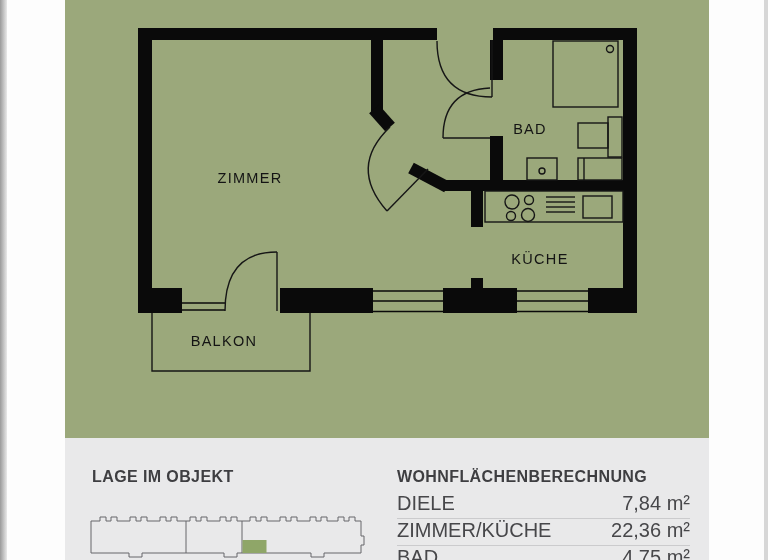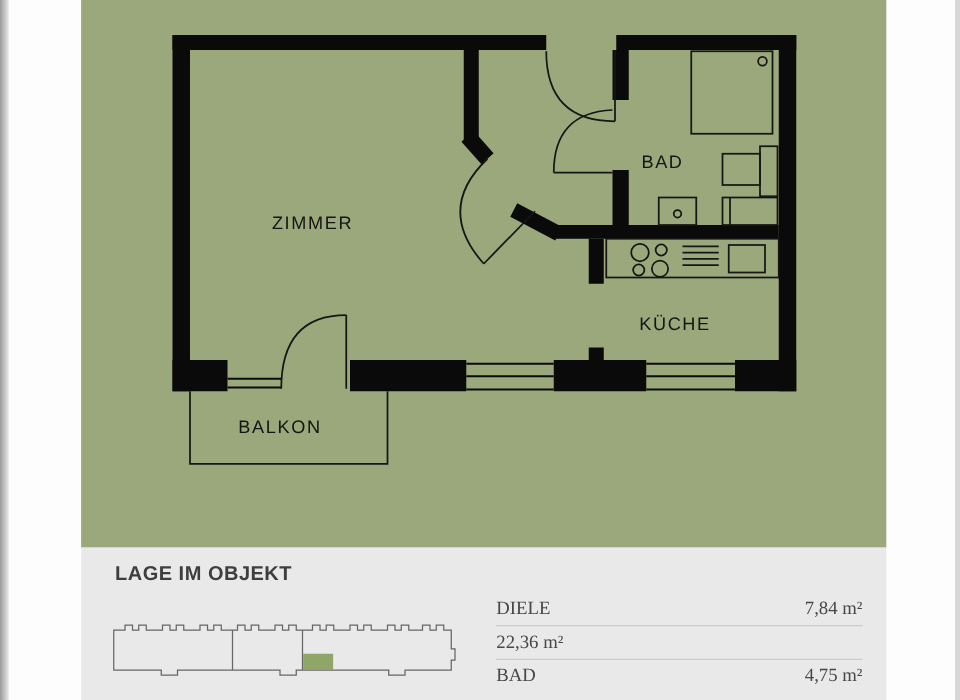--- a/index.html
+++ b/index.html
@@ -26,29 +26,28 @@
     font-size:14.5px;font-weight:500;letter-spacing:1.3px;fill:#141414;
   }
   .info-panel{
     position:absolute;left:65px;top:438px;width:644px;height:122px;
     background:#e9e9ea;overflow:hidden;color:#424245;
   }
   .section-title{
     font-size:16px;font-weight:bold;letter-spacing:.4px;color:#3e3e41;
     margin:0;white-space:nowrap;
   }
-  .location-block{position:absolute;left:27px;top:13px;}
+  .location-block{position:absolute;left:27px;top:30px;}
   .building-svg{position:absolute;left:-4px;top:46px;}
   .table-block{position:absolute;left:332px;top:30px;width:293px;}
   .area-rows{margin-top:6px;}
   .area-row{
-    display:flex;justify-content:space-between;align-items:center;
-    height:26px;font-size:15px;color:#47474a;
+    display:flex;justify-content:space-between;align-items:flex-start;
+    height:26px;font-size:20px;color:#47474a;
     border-bottom:1px solid #cbcbcd;
-    font-family:Liberation Serif, serif;
   }
   .area-row:last-child{border-bottom:none;}
   .area-row .val{white-space:nowrap;}
 </style>
 </head>
 <body>
 
 <div class="edge-strip-left"></div>
 <div class="edge-strip-right"></div>
 
@@ -145,26 +144,28 @@
            L324,553 L324,557 L311,557 L311,553
            L237,553 L237,557 L224,557 L224,553
            L142,553 L142,557 L129,557 L129,553 Z"></path>
       <line x1="186" y1="521" x2="186" y2="553" stroke="#66666a" stroke-width="1"></line>
       <line x1="242" y1="521" x2="242" y2="553" stroke="#66666a" stroke-width="1"></line>
       <rect x="242.5" y="540" width="24" height="13" fill="#8fa668"></rect>
     </svg>
   </div>
 
   <div class="table-block">
+    <h2 class="section-title">WOHNFLÄCHENBERECHNUNG</h2>
     <div class="area-rows">
       <div class="area-row">
         <span class="lbl">DIELE</span>
         <span class="val">7,84 m²</span>
       </div>
       <div class="area-row">
+        <span class="lbl">ZIMMER/KÜCHE</span>
         <span class="val">22,36 m²</span>
       </div>
       <div class="area-row">
         <span class="lbl">BAD</span>
         <span class="val">4,75 m²</span>
       </div>
     </div>
   </div>
 
 </div>

